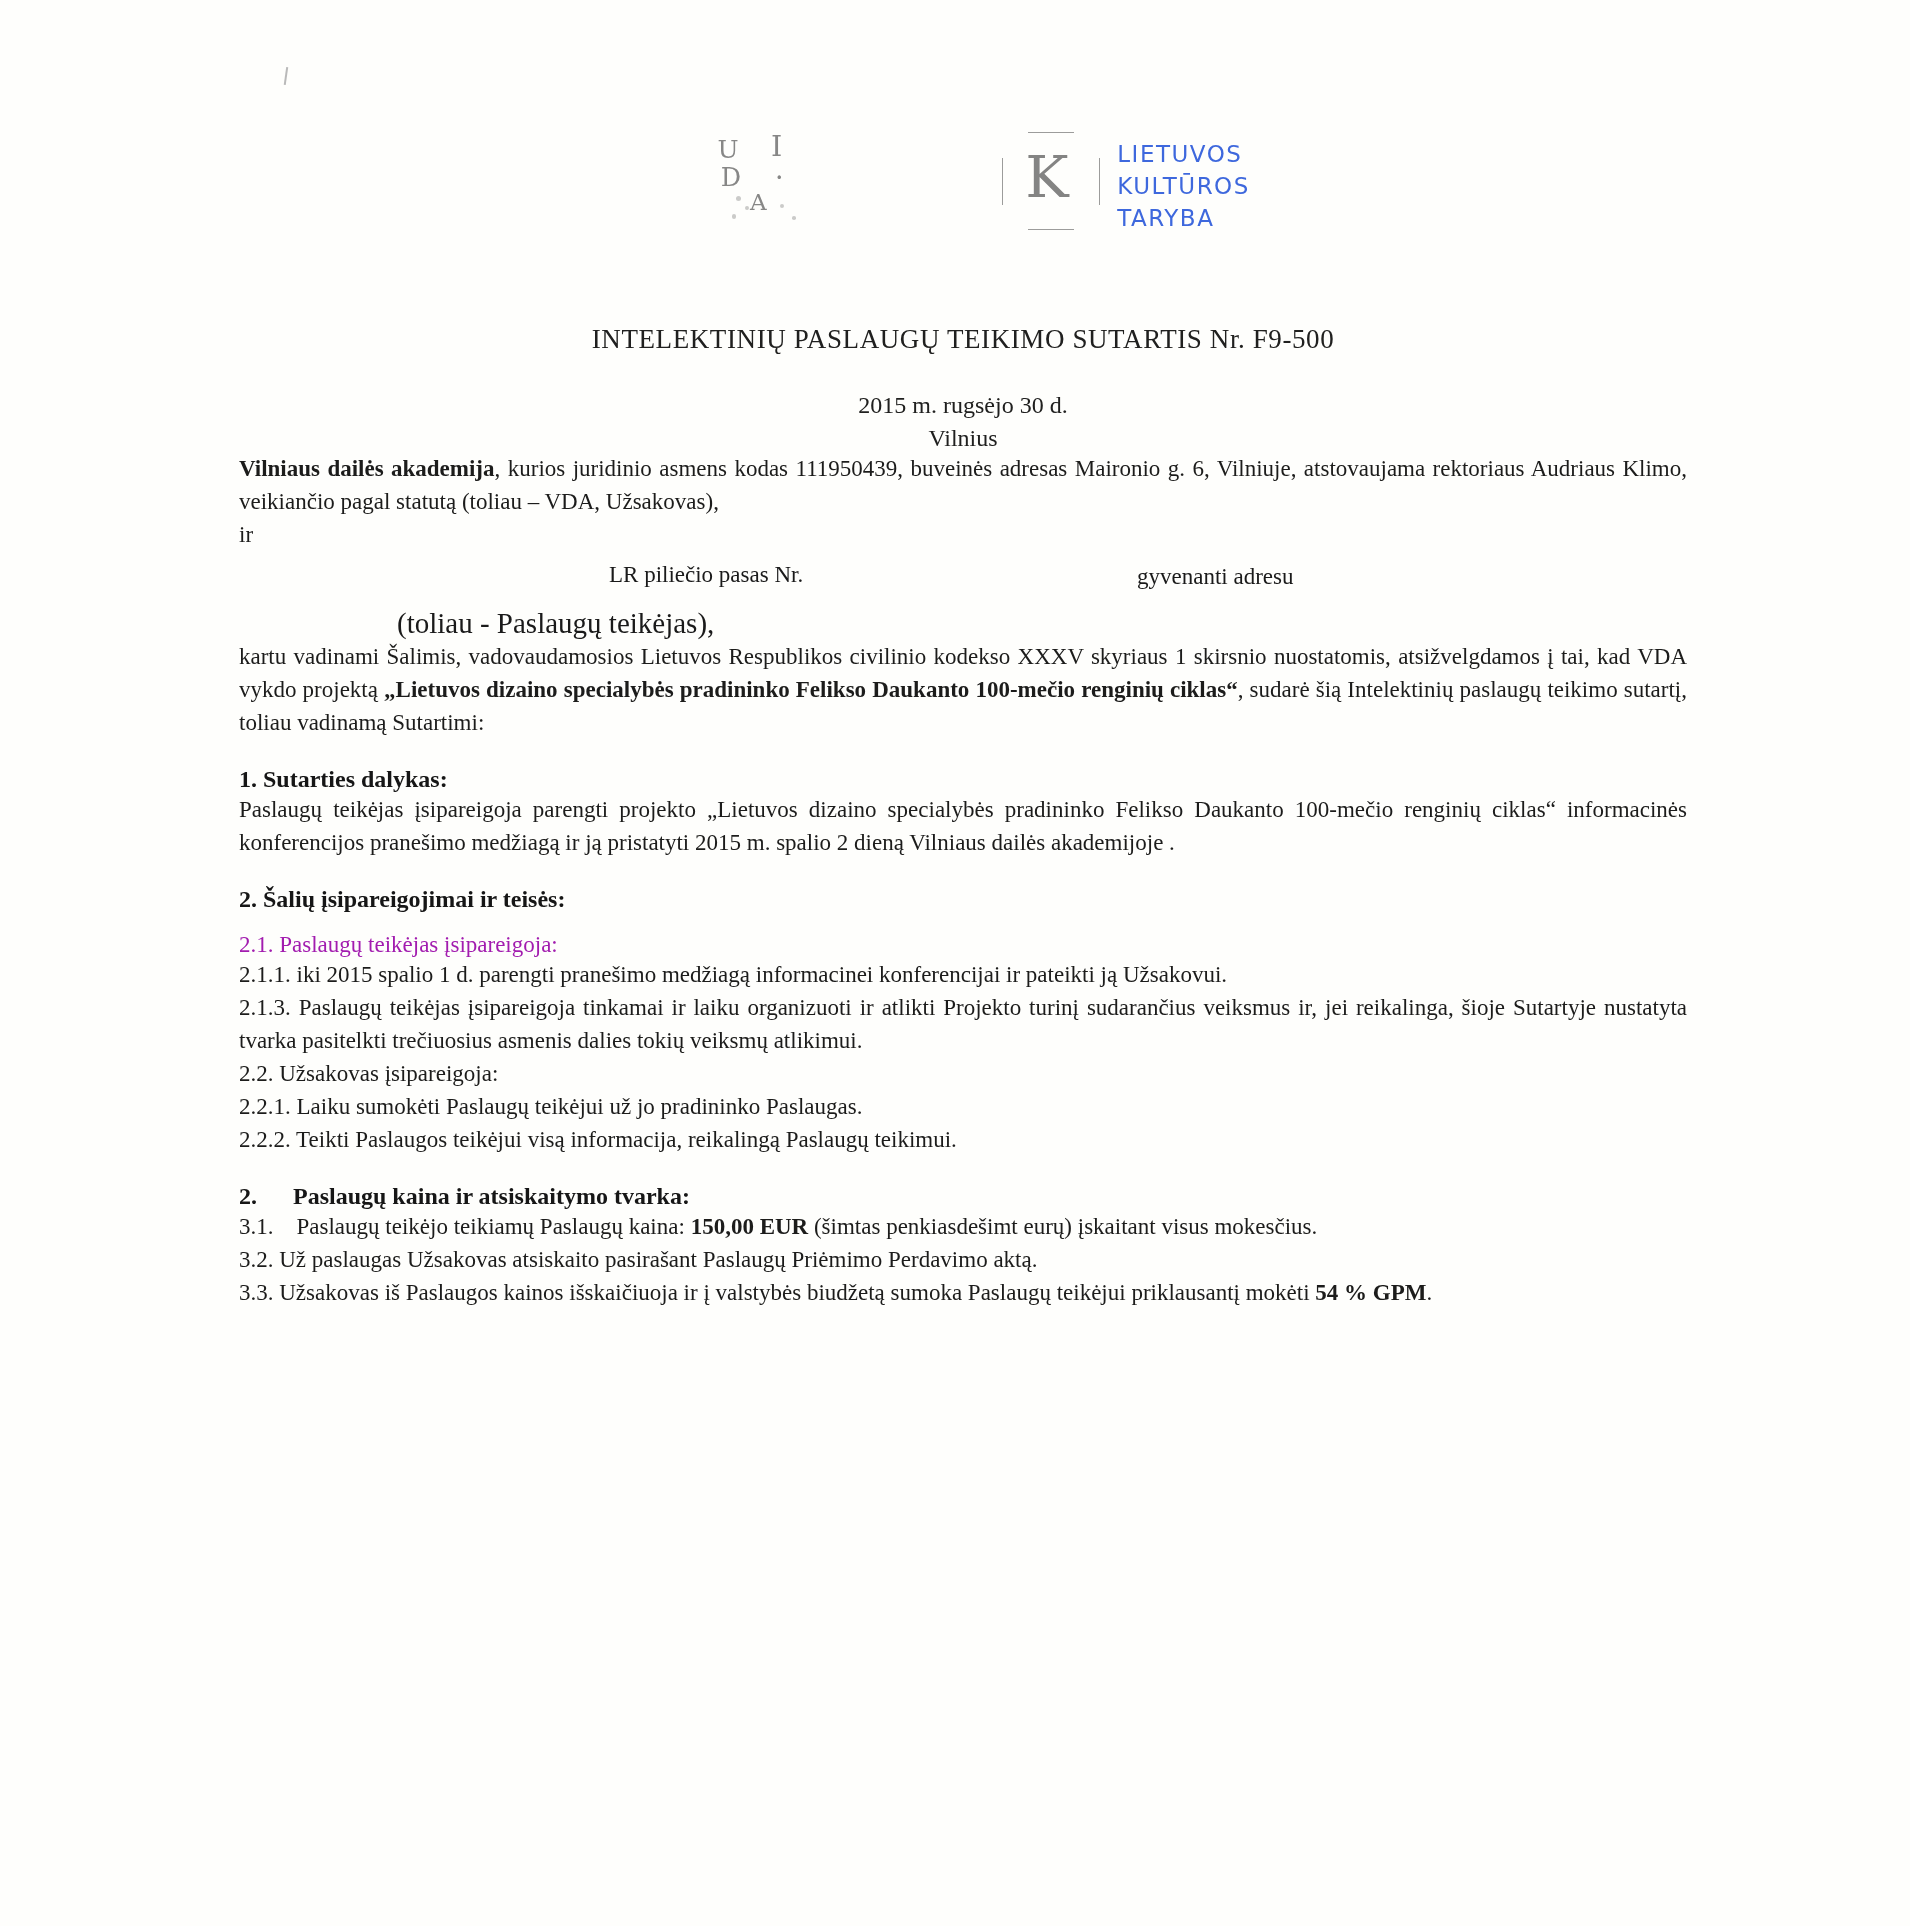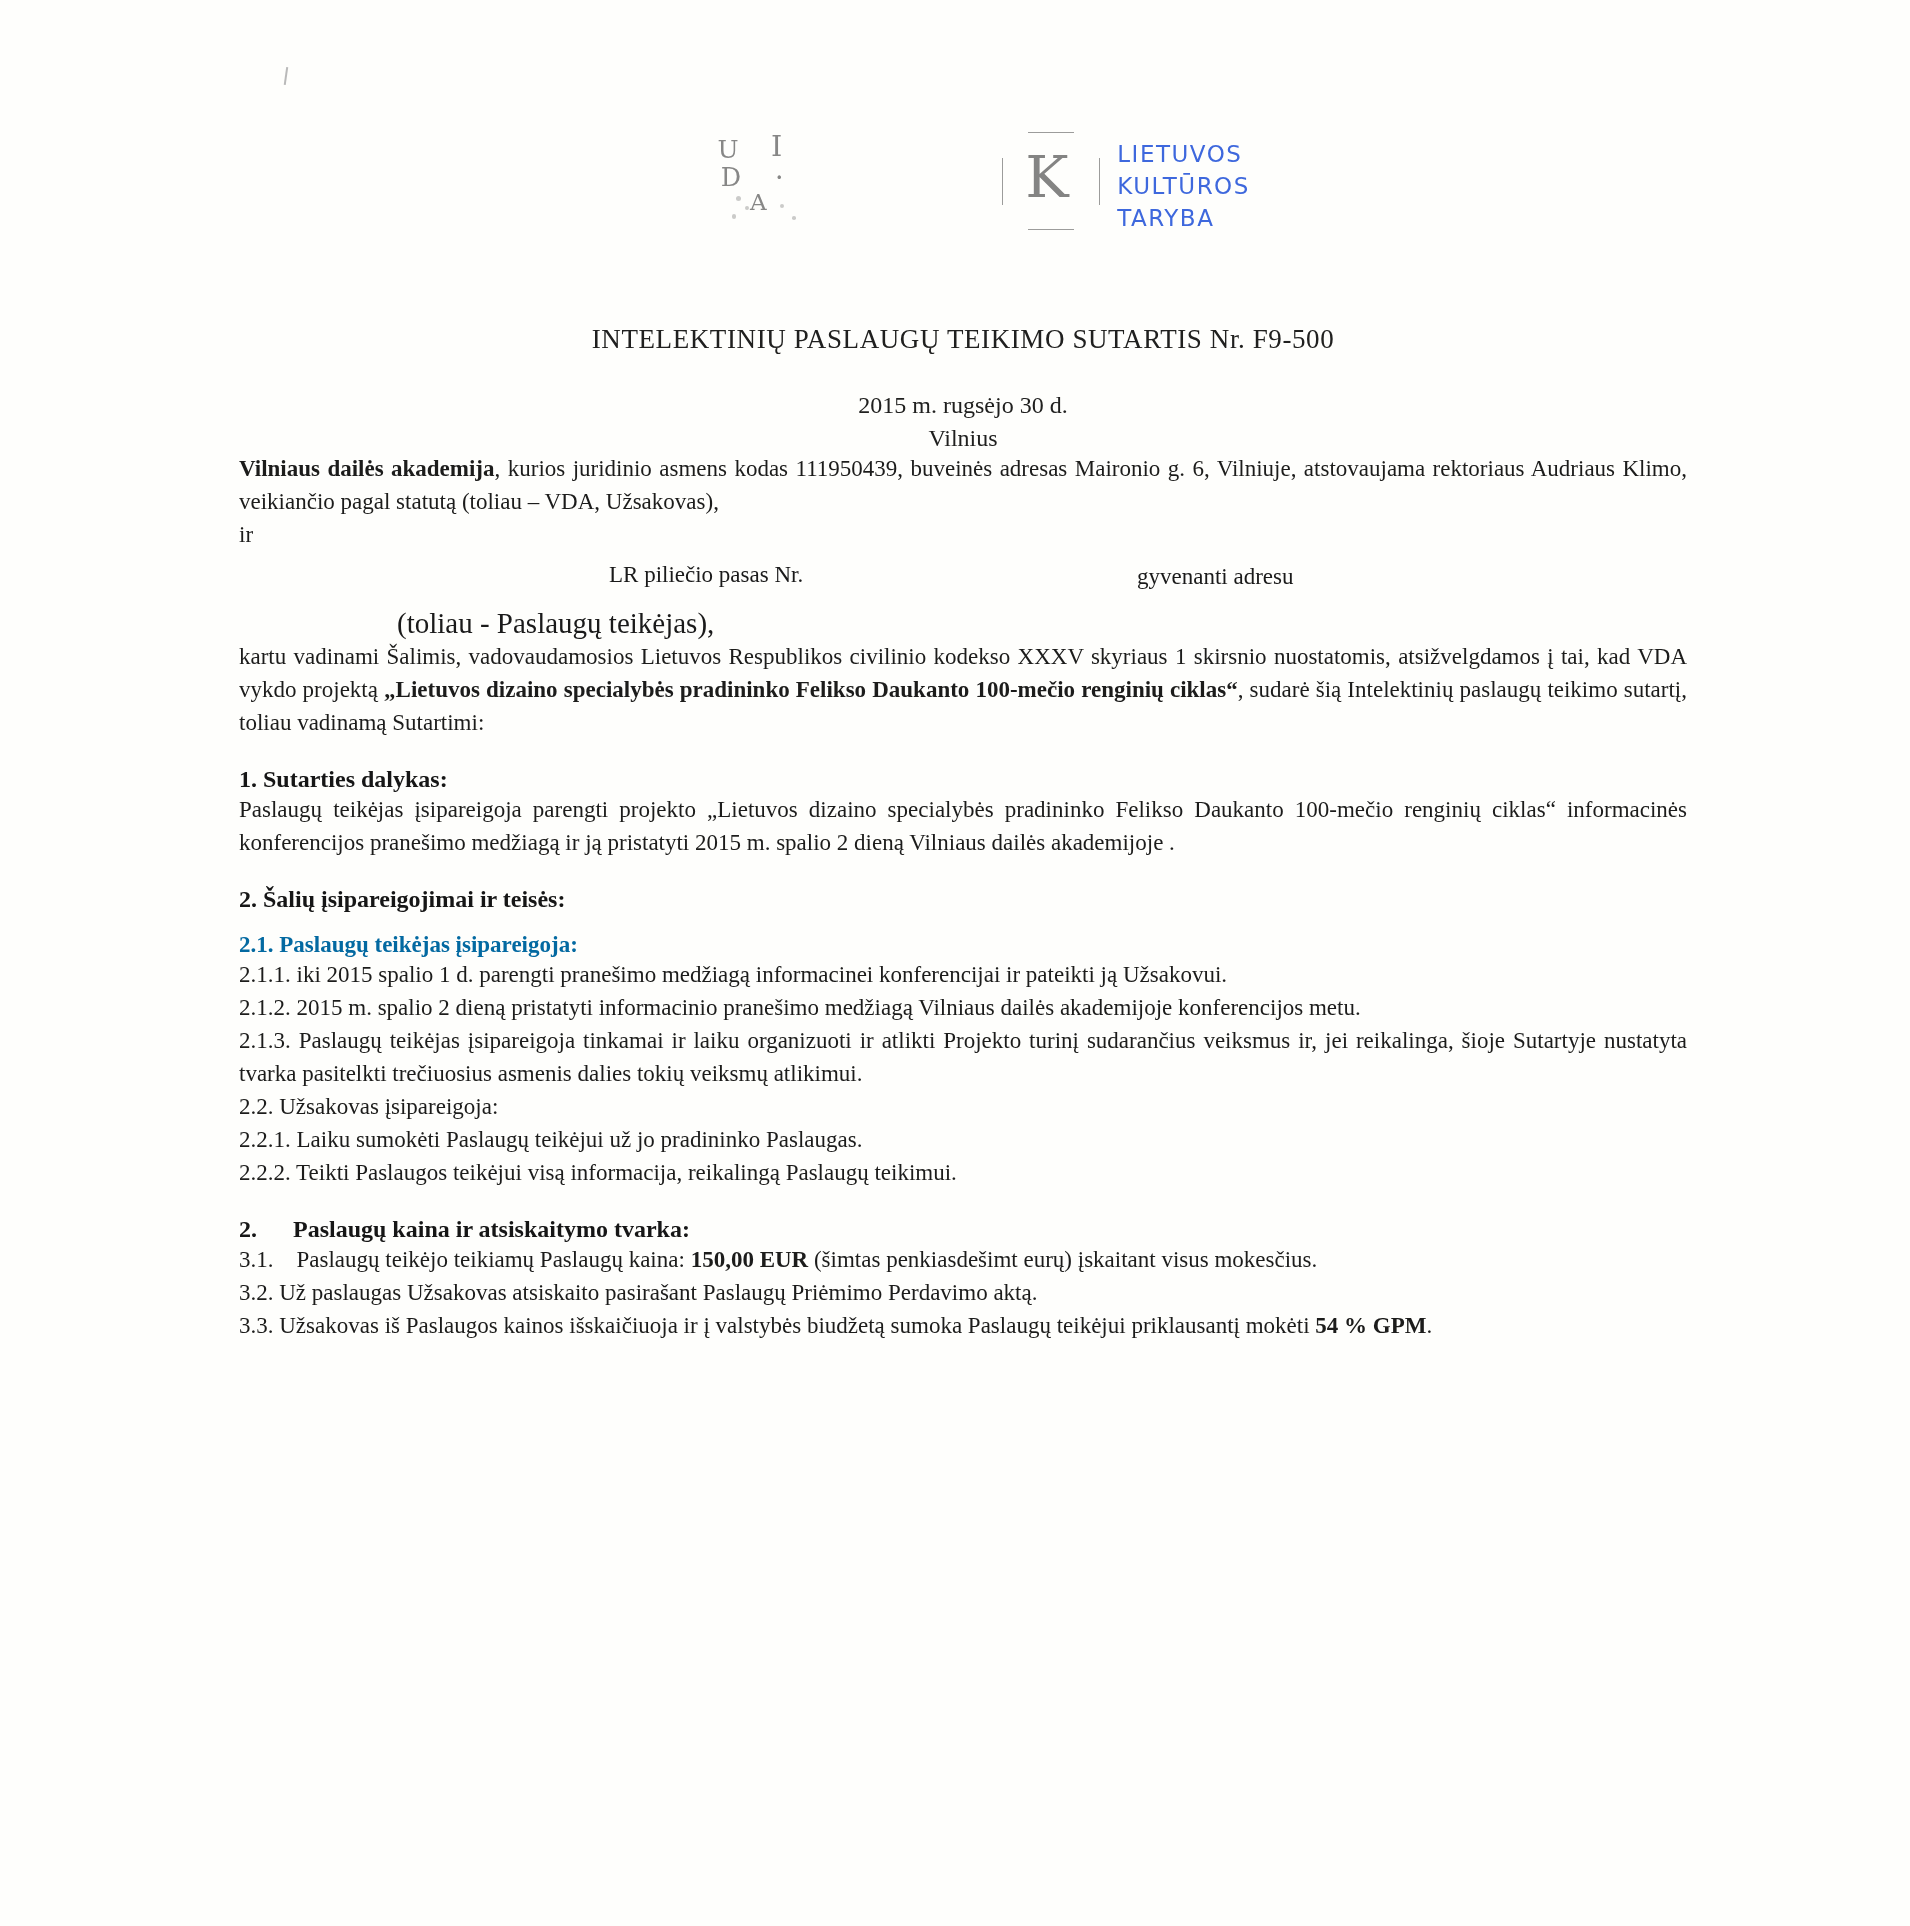--- a/index.html
+++ b/index.html
@@ -160,23 +160,23 @@
   }
 
   h2.section {
     font-size: 24px;
     font-weight: bold;
     margin: 27px 0 0 0;
     color: #161616;
   }
   h3.subsection {
     font-size: 23px;
-    font-weight: bold;
+    font-weight: normal;
     margin: 18.5px 0 0 0;
-    color: #0369a1;
+    color: #a21caf;
   }
   .tight { margin-top: 3.9px; }
   .stray-mark {
     position: absolute;
     left: 285px;
     top: 67px;
     width: 2.3px;
     height: 17.7px;
     background: #b9b9b9;
     transform: rotate(8deg);
@@ -237,21 +237,20 @@
       <div class="teikejas-line">(toliau - Paslaugų teikėjas),</div>
 
       <p class="body sp-top-60"><span>kartu vadinami Šalimis, vadovaudamosios Lietuvos Respublikos civilinio kodekso XXXV skyriaus 1 skirsnio nuostatomis, atsižvelgdamos į tai, kad VDA vykdo projektą </span><span class="b">„Lietuvos dizaino specialybės pradininko Felikso Daukanto 100-mečio renginių ciklas“</span><span>, sudarė šią Intelektinių paslaugų teikimo sutartį, toliau vadinamą Sutartimi:</span></p>
 
       <h2 class="section">1. Sutarties dalykas:</h2>
       <p class="body sp-top-60">Paslaugų teikėjas įsipareigoja parengti projekto „Lietuvos dizaino specialybės pradininko Felikso Daukanto 100-mečio renginių ciklas“ informacinės konferencijos pranešimo medžiagą ir ją pristatyti 2015 m. spalio 2 dieną Vilniaus dailės akademijoje .</p>
 
       <h2 class="section">2. Šalių įsipareigojimai ir teisės:</h2>
       <h3 class="subsection">2.1. Paslaugų teikėjas įsipareigoja:</h3>
       <p class="body tight">2.1.1. iki 2015 spalio 1 d. parengti pranešimo medžiagą informacinei konferencijai ir pateikti ją Užsakovui.</p>
-      <p class="body">2.1.2. 2015 m. spalio 2 dieną pristatyti informacinio pranešimo medžiagą Vilniaus dailės akademijoje konferencijos metu.</p>
       <p class="body">2.1.3. Paslaugų teikėjas įsipareigoja tinkamai ir laiku organizuoti ir atlikti Projekto turinį sudarančius veiksmus ir, jei reikalinga, šioje Sutartyje nustatyta tvarka pasitelkti trečiuosius asmenis dalies tokių veiksmų atlikimui.</p>
       <p class="body">2.2. Užsakovas įsipareigoja:</p>
       <p class="body">2.2.1. Laiku sumokėti Paslaugų teikėjui už jo pradininko Paslaugas.</p>
       <p class="body">2.2.2. Teikti Paslaugos teikėjui visą informacija, reikalingą Paslaugų teikimui.</p>
 
       <h2 class="section">2.&nbsp;&nbsp;&nbsp;&nbsp;&nbsp;&nbsp;Paslaugų kaina ir atsiskaitymo tvarka:</h2>
       <p class="body sp-top-60"><span>3.1.&nbsp;&nbsp;&nbsp;&nbsp;Paslaugų teikėjo teikiamų Paslaugų kaina: </span><span class="b">150,00 EUR</span><span> (šimtas penkiasdešimt eurų) įskaitant visus mokesčius.</span></p>
       <p class="body">3.2. Už paslaugas Užsakovas atsiskaito pasirašant Paslaugų Priėmimo Perdavimo aktą.</p>
       <p class="body"><span>3.3. Užsakovas iš Paslaugos kainos išskaičiuoja ir į valstybės biudžetą sumoka Paslaugų teikėjui priklausantį mokėti </span><span class="b">54 % GPM</span><span>.</span></p>
 

